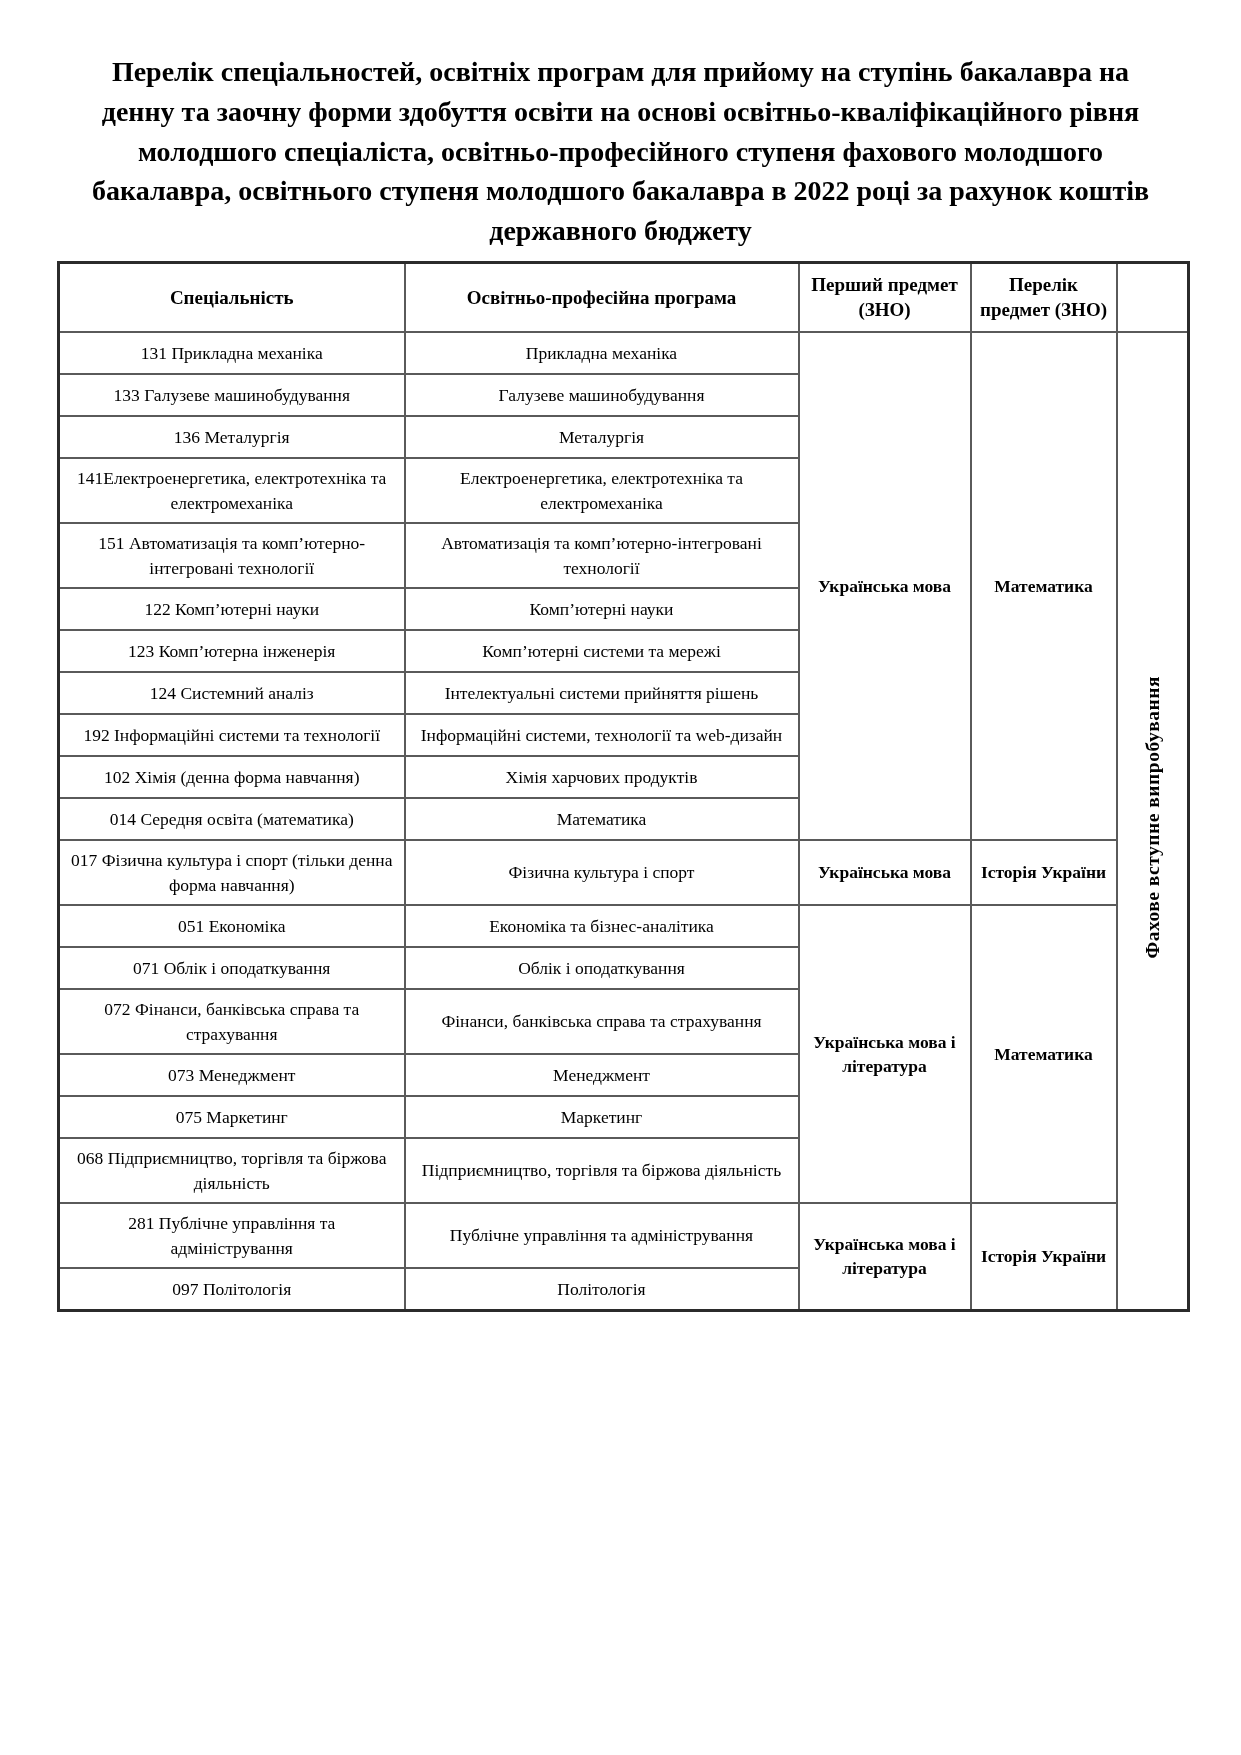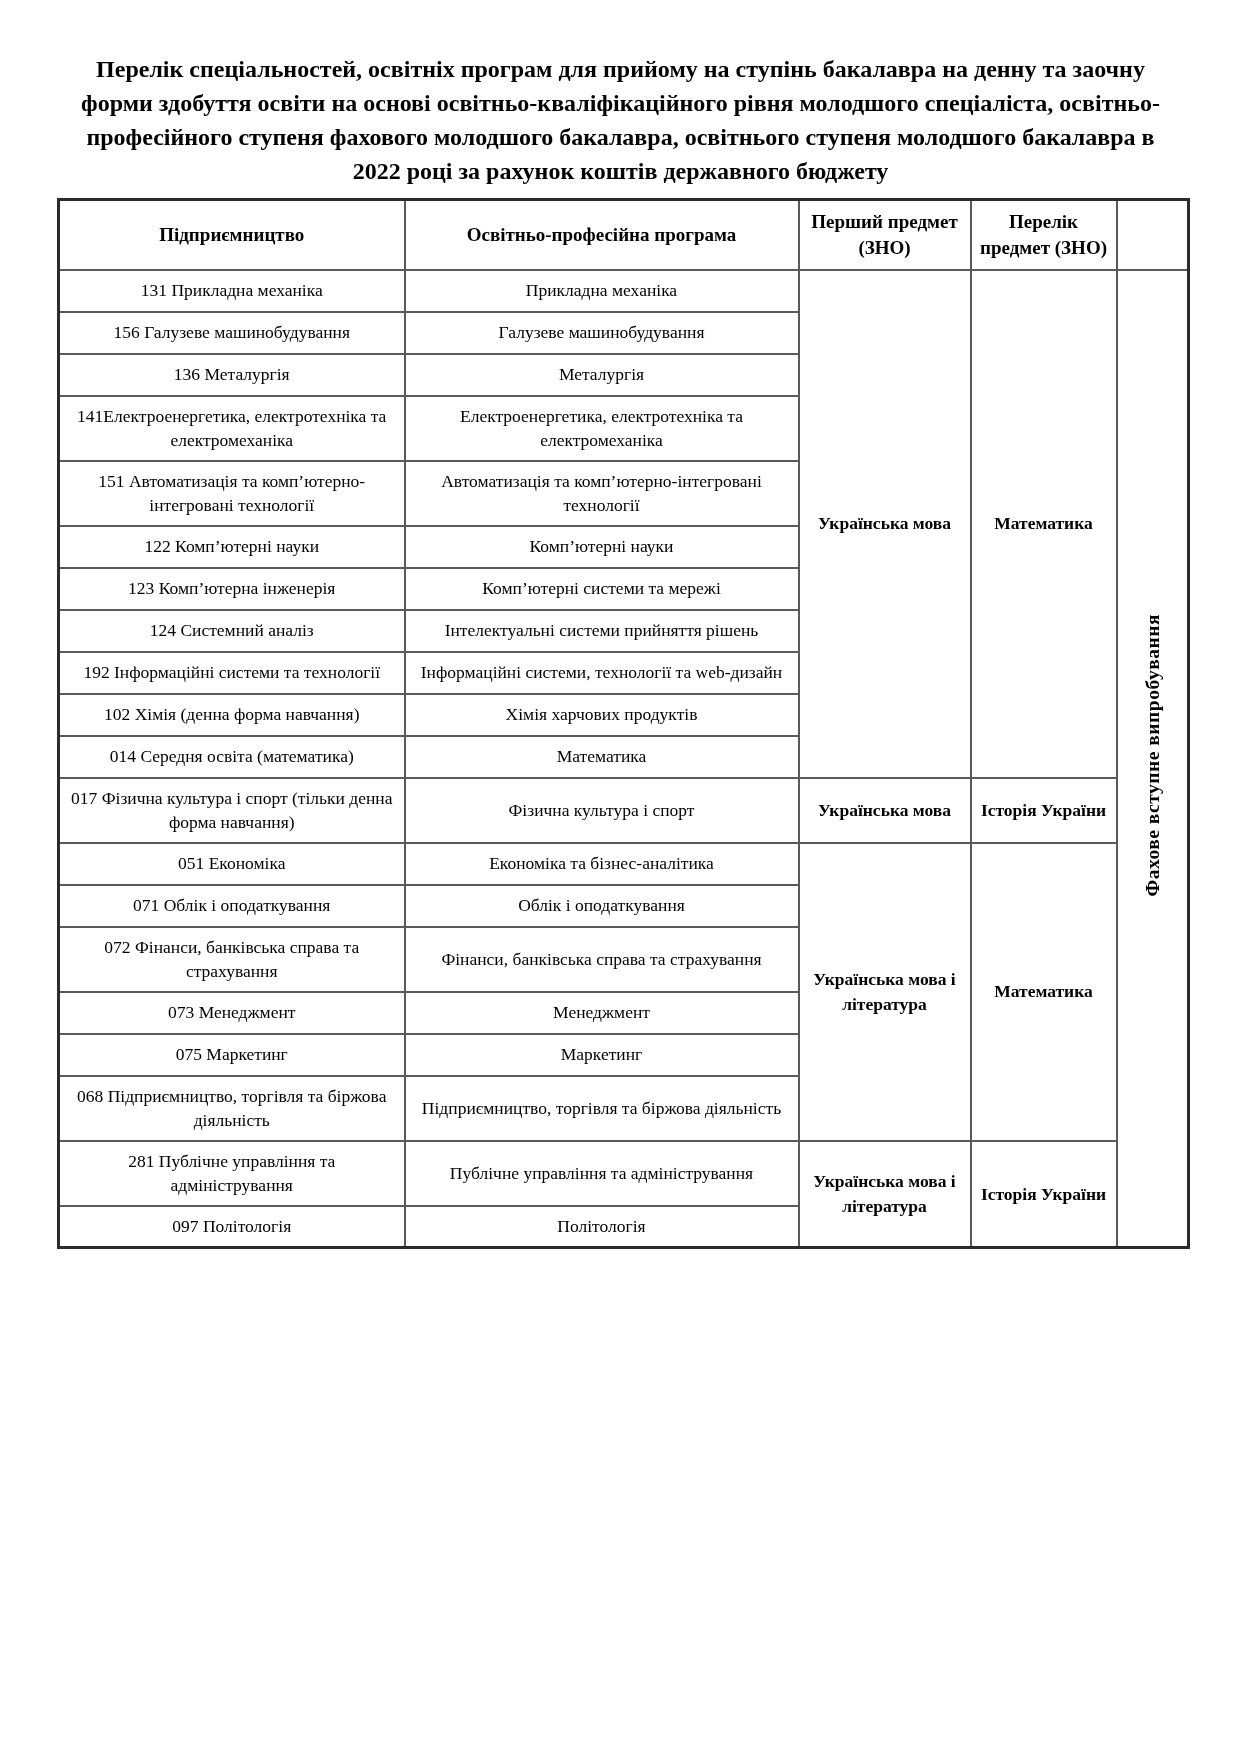--- a/index.html
+++ b/index.html
@@ -14,21 +14,21 @@
     height: 1755px;
     margin: 0 auto;
     background: #ffffff;
     box-sizing: border-box;
     padding: 52px 56px 0 56px;
     overflow: hidden;
   }
   .doc-title {
     width: 1095px;
     margin: 0 auto 10px auto;
-    font-size: 24px;
+    font-size: 28px;
     font-weight: bold;
     text-align: center;
     line-height: 1.42;
   }
   table.spec-table {
     border-collapse: collapse;
     width: 1130px;
     margin: 4px 0 0 1px;
     table-layout: fixed;
     border: 3px solid #2b2b2b;
@@ -83,37 +83,37 @@
   <table class="spec-table">
     <colgroup>
       <col class="c-spec">
         <col class="c-prog">
         <col class="c-first">
         <col class="c-second">
         <col class="c-vert">
     </colgroup>
     <thead>
       <tr>
-        <th>Підприємництво</th>
+        <th>Спеціальність</th>
         <th>Освітньо-професійна програма</th>
         <th>Перший предмет (ЗНО)</th>
         <th>Перелік предмет (ЗНО)</th>
         <th></th>
       </tr>
     </thead>
     <tbody id="table-body">
         <tr>
           <td>131 Прикладна механіка</td>
           <td>Прикладна механіка</td>
           <td class="exam-cell" rowspan="11">Українська мова</td>
           <td class="exam-cell" rowspan="11">Математика</td>
           <td class="vertical-cell" rowspan="20"><span class="vtext">Фахове вступне випробування</span></td>
         </tr>
         <tr>
-          <td>156 Галузеве машинобудування</td>
+          <td>133 Галузеве машинобудування</td>
           <td>Галузеве машинобудування</td>
         </tr>
         <tr>
           <td>136 Металургія</td>
           <td>Металургія</td>
         </tr>
         <tr>
           <td>141Електроенергетика, електротехніка та електромеханіка</td>
           <td>Електроенергетика, електротехніка та електромеханіка</td>
         </tr>

